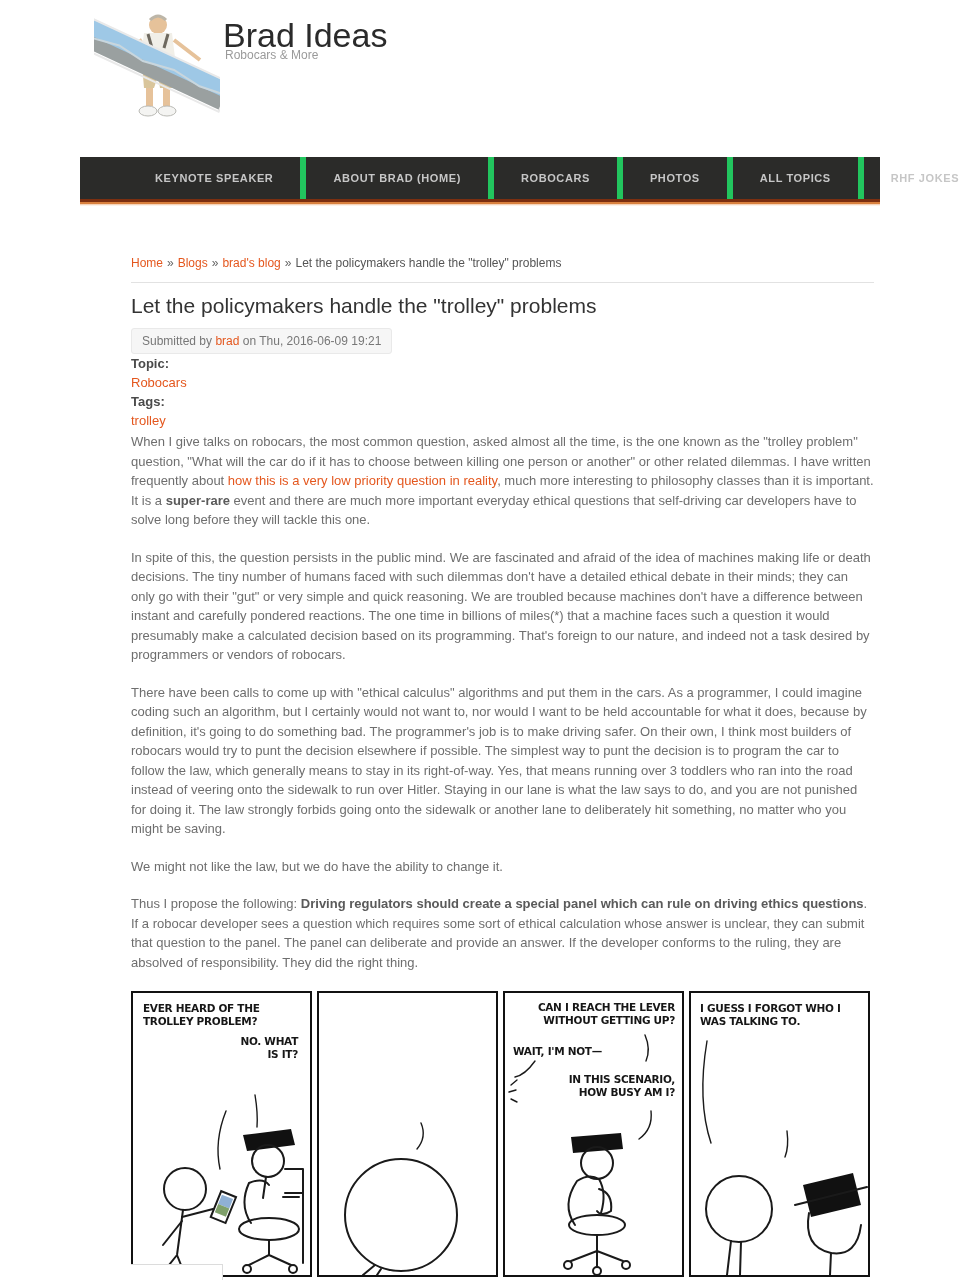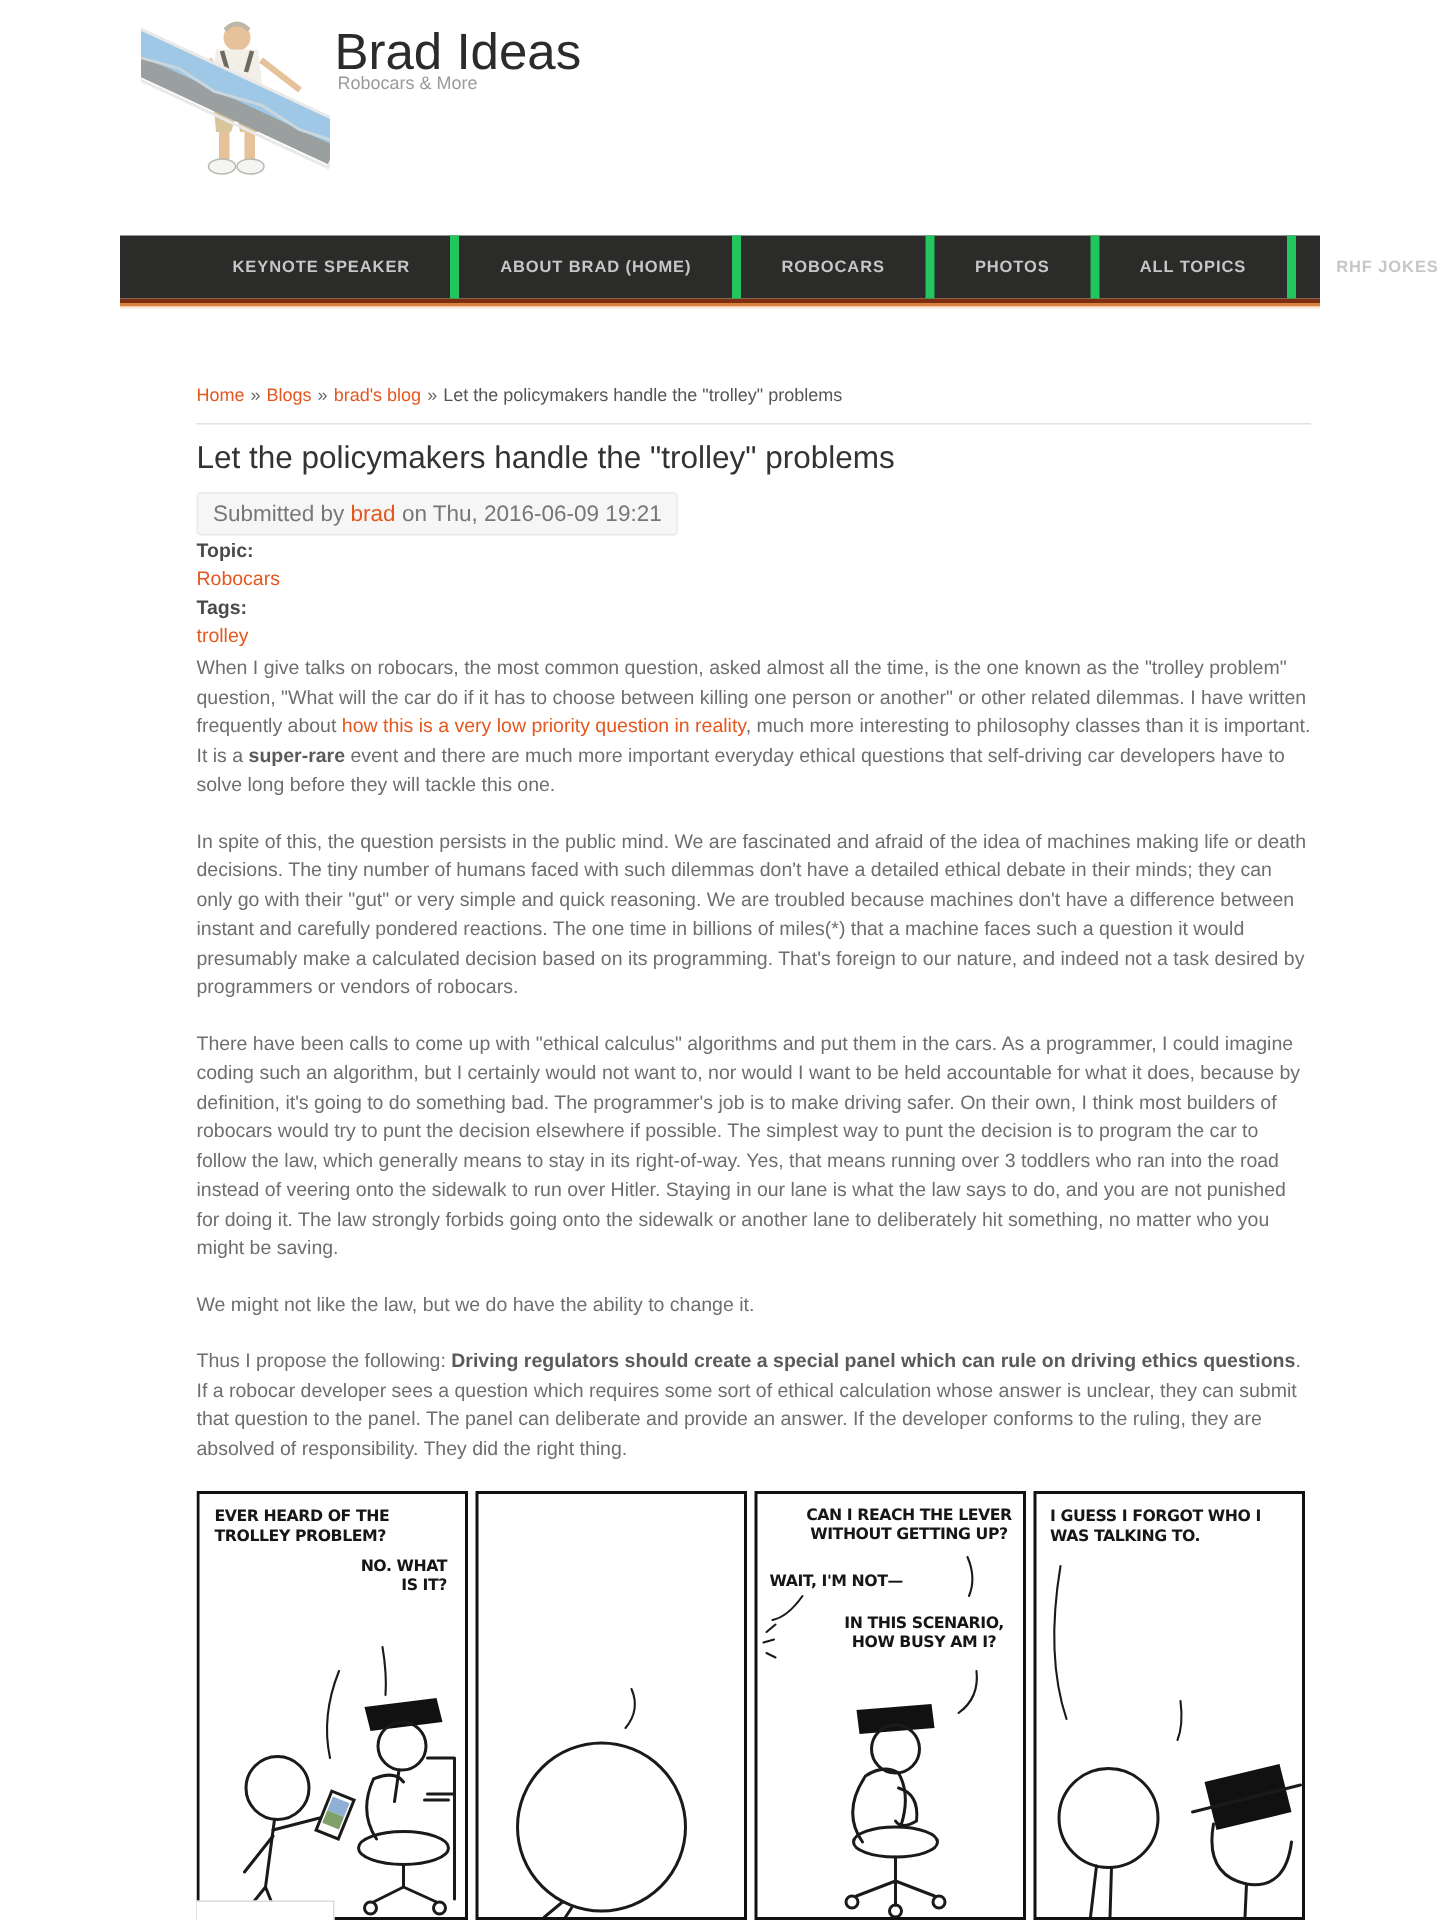--- a/index.html
+++ b/index.html
@@ -26,21 +26,21 @@
   .content { margin-left:51px; margin-right:6px; }
 
   
   .breadcrumb { margin-top:50px; font-size:12px; color:#555; }
   .breadcrumb a, .lnk { color:#e4571e; text-decoration:none; cursor:pointer; }
   .crumb-sep { color:#666; margin:0 4px; }
   .rule { border:none; border-top:1px solid #e2e2e2; margin-top:12px; }
 
   .page-title { margin-top:11px; font-size:21px; font-weight:400; color:#333; }
   .submitted { display:inline-block; margin-top:10px; padding:5px 10px; background:#f6f6f6;
-               border:1px solid #e9e9e9; border-radius:3px; font-size:15px; color:#777; }
+               border:1px solid #e9e9e9; border-radius:3px; font-size:12px; color:#777; }
 
   .meta { font-size:13px; line-height:19px; }
   .meta .label { font-weight:bold; color:#4a4a4a; }
   .meta a { display:inline-block; }
 
   .body-text p { margin-top:18px; font-size:13px; line-height:19.5px; color:#6e6e6e; }
   .body-text p:first-child { margin-top:2px; }
   .body-text b { color:#5a5a5a; }
 
   
@@ -196,23 +196,23 @@
               <path class="ink" d="M94,186 q8,14 2,34"></path>
               <path class="ink" d="M94,196 q14,4 12,22 M106,218 q-10,6 -14,0"></path>
               <path class="ink" d="M72,188 q-16,24 -2,44 M72,188 q12,-8 22,-2"></path>
               <ellipse class="ink" cx="92" cy="232" rx="28" ry="10"></ellipse>
               <path class="ink" d="M92,242 L92,258 M92,258 L66,268 M92,258 L118,268 M92,258 L92,274"></path>
               <circle class="ink" cx="63" cy="272" r="4"></circle>
               <circle class="ink" cx="121" cy="272" r="4"></circle>
               <circle class="ink" cx="92" cy="278" r="4"></circle>
             </g>
           </svg>
-          <div class="speech" style="left:20px; top:8px; width:162px; text-align:center;">CAN I REACH THE LEVER WITHOUT GETTING UP?</div>
+          <div class="speech" style="left:8px; top:8px; width:162px; text-align:right;">CAN I REACH THE LEVER WITHOUT GETTING UP?</div>
           <div class="speech" style="left:8px; top:52px; width:92px;">WAIT, I'M NOT—</div>
-          <div class="speech" style="left:52px; top:80px; width:118px; text-align:center;">IN THIS SCENARIO, HOW BUSY AM I?</div>
+          <div class="speech" style="left:52px; top:80px; width:118px; text-align:right;">IN THIS SCENARIO, HOW BUSY AM I?</div>
         </div>
 
         <div class="panel">
           <svg width="177" height="282" viewBox="0 0 177 282">
             <g>
               <path class="ink-thin" d="M16,48 q-10,60 4,102"></path>
               <path class="ink-thin" d="M96,138 q2,16 -2,26"></path>
             </g>
             <g>
               <circle class="ink" cx="48" cy="216" r="33"></circle>

